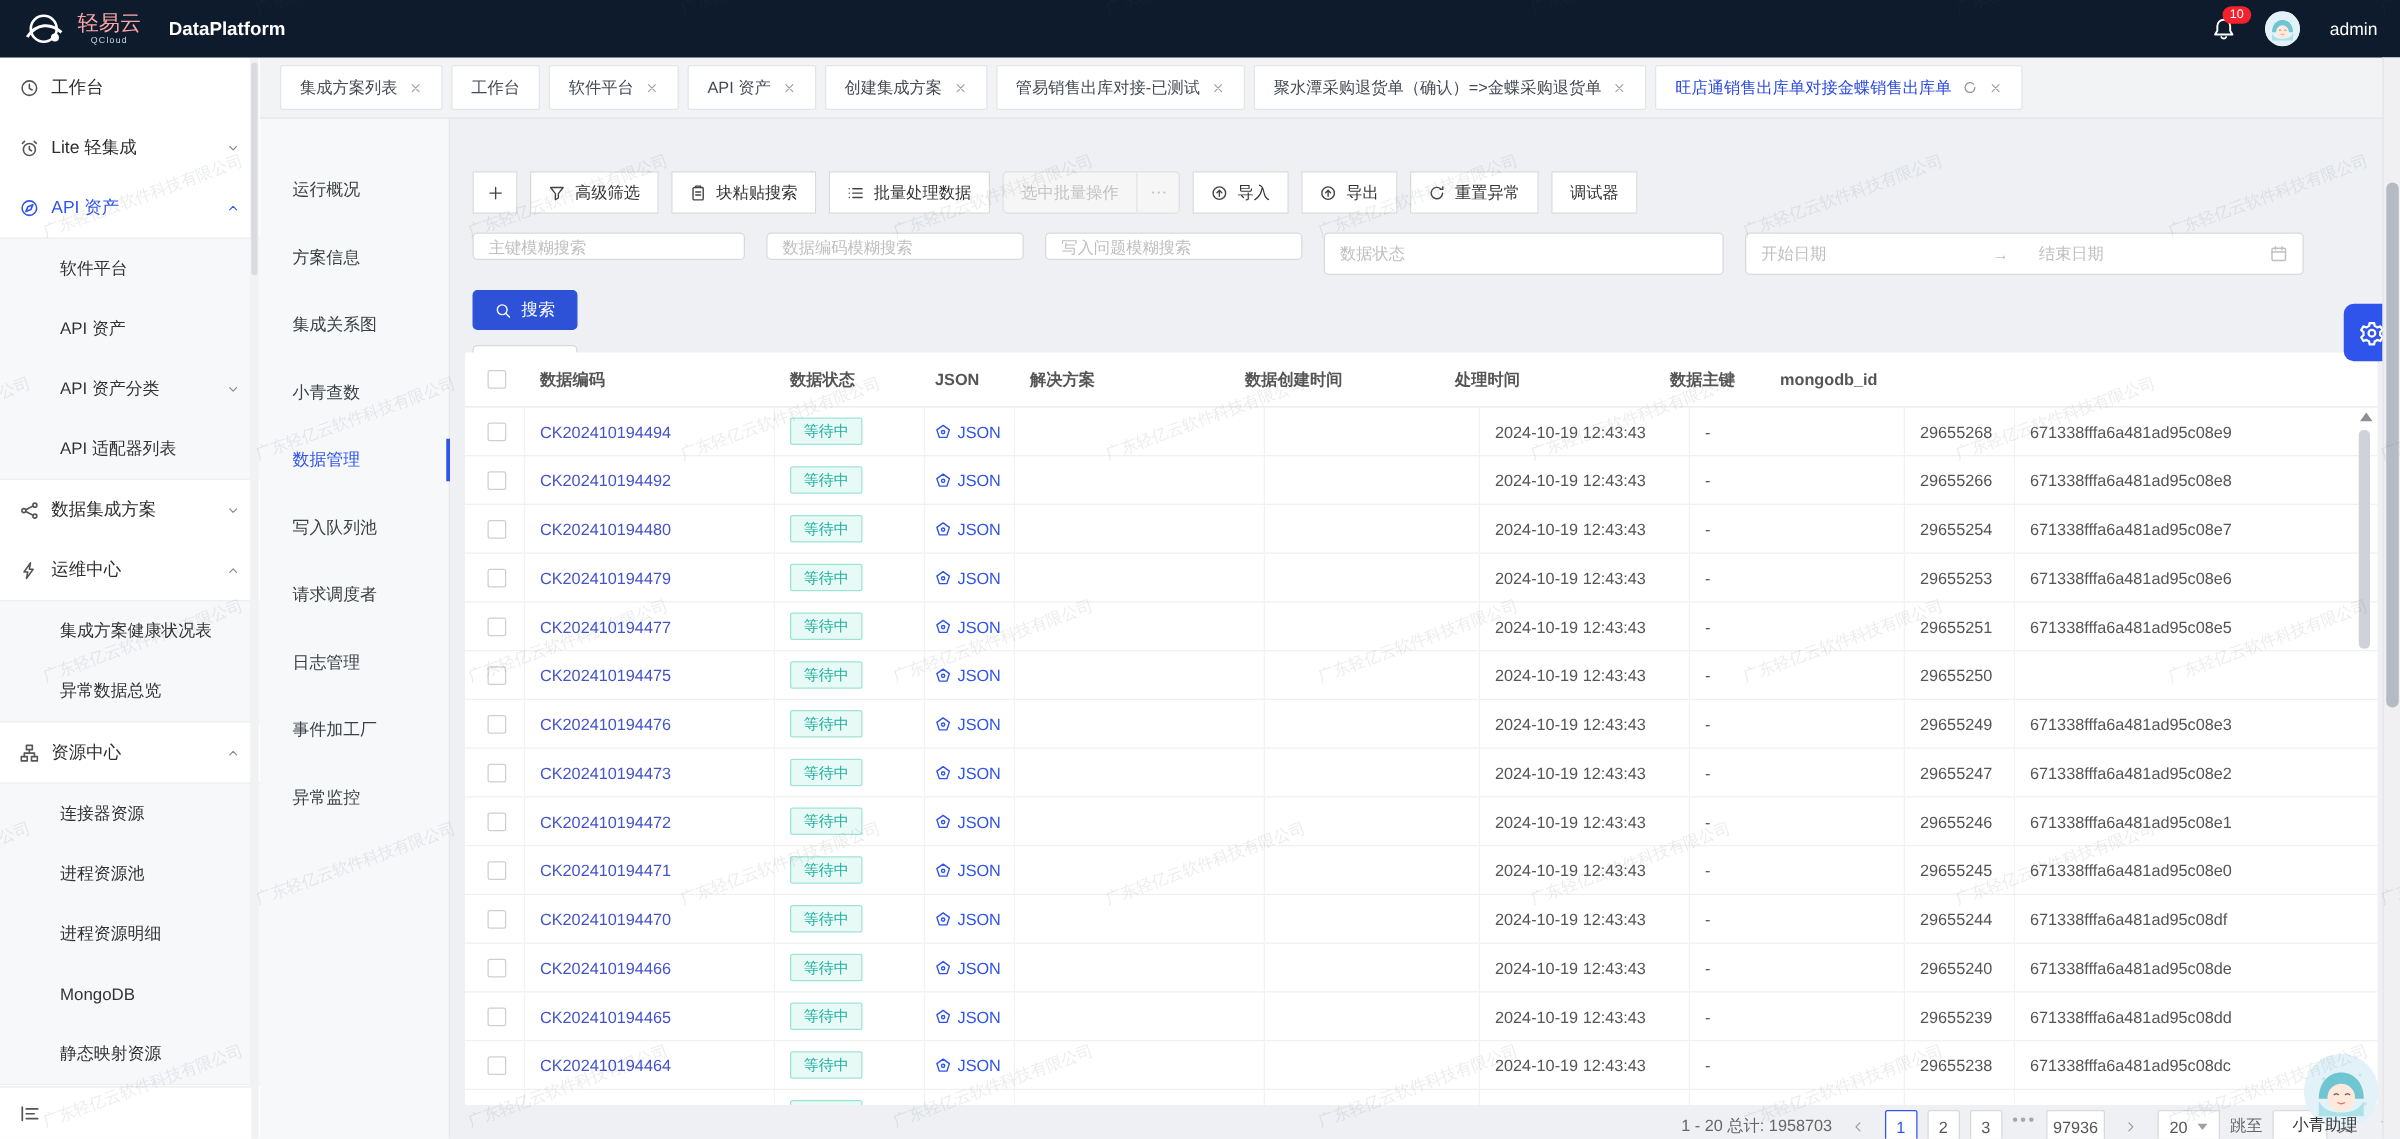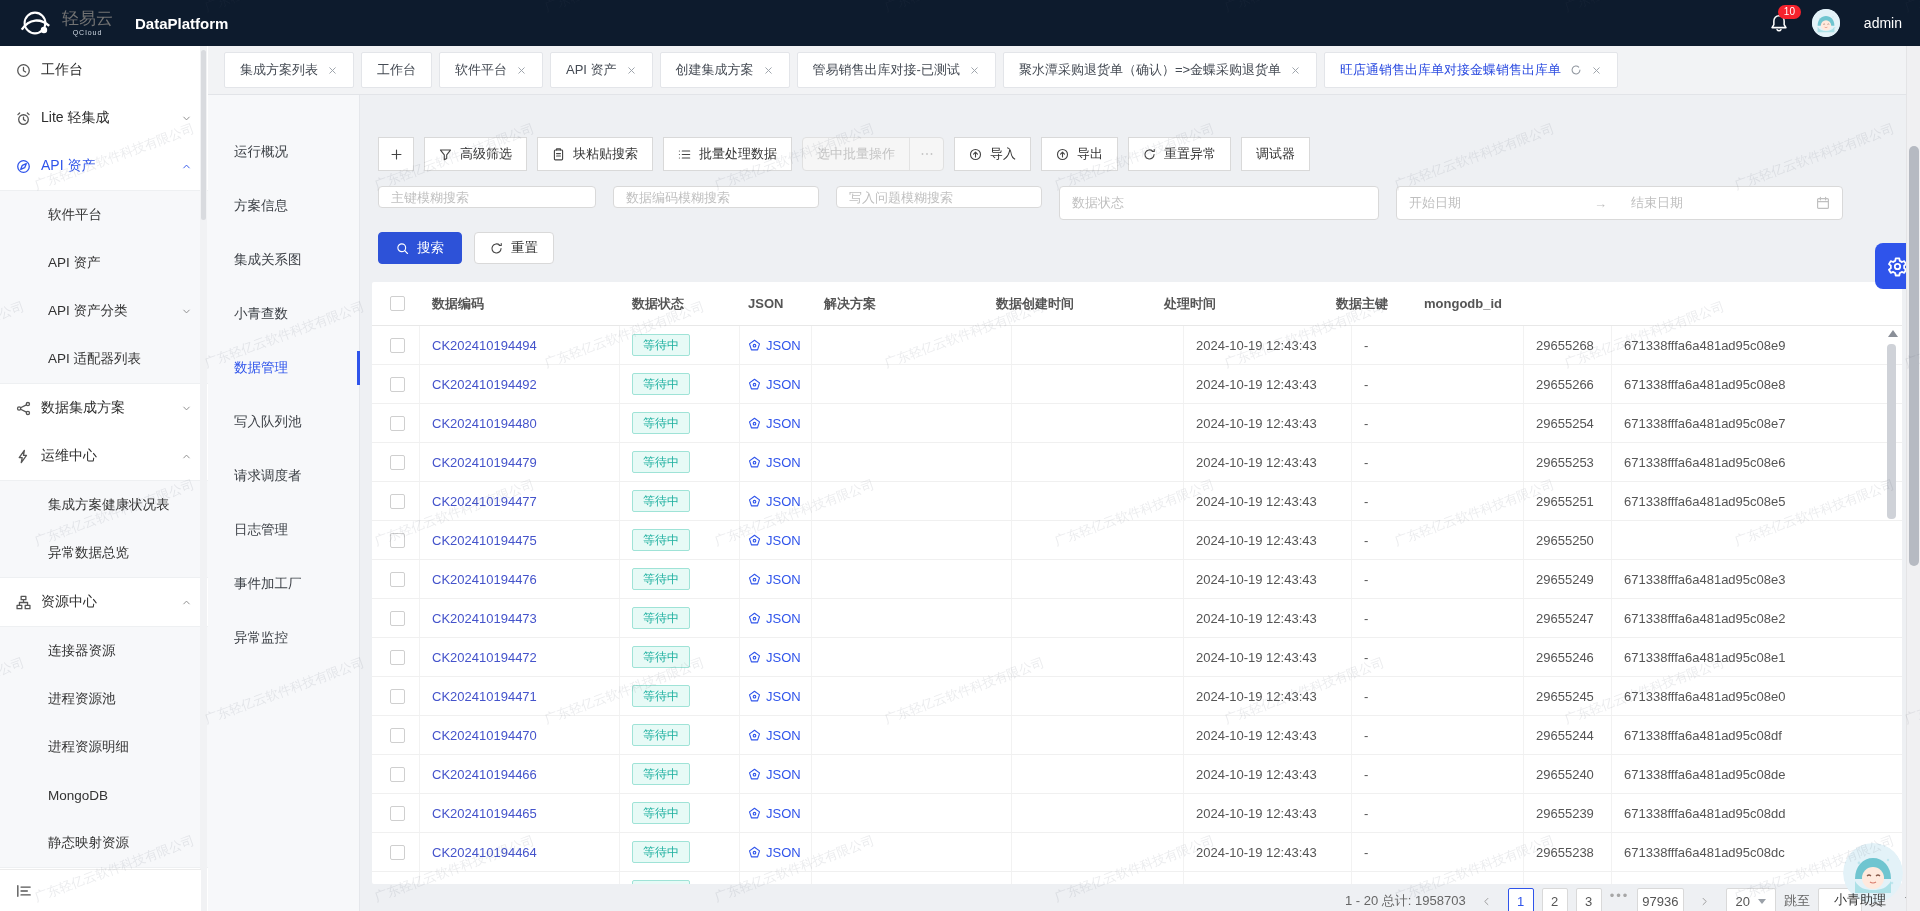--- a/index.html
+++ b/index.html
@@ -6,21 +6,21 @@
     font-family:"Liberation Sans","DejaVu Sans",sans-serif;background:#eef0f3;position:relative;}
   *{box-sizing:border-box;}
   .ic{display:inline-flex;width:14px;height:14px;flex:none;}
   .ic svg{width:100%;height:100%;}
 
   
   .app-header{position:absolute;left:0;top:0;width:1920px;height:46px;background:#0d1b2d;
     display:flex;align-items:center;padding:0 18px;z-index:5;}
   .brand{display:flex;align-items:center;gap:10px;}
   .brand-logo{width:34px;height:34px;color:#fff;}
-  .brand-cn{color:#737373;font-size:17px;line-height:1;text-align:center;}
+  .brand-cn{color:#fca5a5;font-size:17px;line-height:1;text-align:center;}
   .brand-sub{color:#cfd8e3;font-size:7px;letter-spacing:1px;text-align:center;margin-top:2px;}
   .brand-product{color:#fff;font-size:15px;margin-left:12px;font-weight:bold;}
   .header-right{margin-left:auto;display:flex;align-items:center;gap:24px;}
   .bell-wrap{position:relative;color:#fff;width:18px;height:18px;}
   .bell-wrap .ic{width:18px;height:18px;}
   .notif-badge{position:absolute;top:-9px;left:8px;background:#f5222d;color:#fff;font-size:10px;
     border-radius:9px;padding:1px 6px;line-height:12px;}
   .hdr-avatar{width:28px;height:28px;border-radius:50%;overflow:hidden;background:#dff0f7;flex:none;}
   .hdr-avatar svg{width:100%;height:100%;}
   .hdr-user{color:#fff;font-size:14px;}
@@ -77,21 +77,21 @@
     font-size:13px;color:#333;font-family:inherit;}
   .f-input::placeholder{color:#bfbfbf;}
   .f-select{height:34px;background:#fff;border:1px solid #d9d9d9;border-radius:4px;padding:0 12px;
     font-size:13px;color:#bfbfbf;display:flex;align-items:center;cursor:pointer;}
   .f-dates{height:34px;background:#fff;border:1px solid #d9d9d9;border-radius:4px;padding:0 12px;
     font-size:13px;color:#bfbfbf;display:flex;align-items:center;gap:14px;cursor:pointer;}
   .f-dates .sp{flex:1;}
   .f-dates .ic{color:#c0c0c0;}
 
   
-  .actions{position:absolute;left:378px;top:232px;display:flex;gap:12px;}
+  .actions{position:absolute;left:378px;top:232px;display:flex;gap:12px;flex-direction:column;}
   .btn-primary{height:32px;padding:0 17px;background:#2d52d8;border:1px solid #2d52d8;border-radius:4px;
     color:#fff;font-size:13.5px;display:inline-flex;align-items:center;gap:8px;cursor:pointer;}
   .btn-primary .ic{color:#fff;width:13px;height:13px;}
   .btn-plain{height:32px;padding:0 15px;background:#fff;border:1px solid #d9d9d9;border-radius:4px;
     color:#333;font-size:13.5px;display:inline-flex;align-items:center;gap:8px;cursor:pointer;}
   .btn-plain .ic{width:13px;height:13px;color:#444;}
 
   
   .panel{position:absolute;left:372px;top:282px;width:1530px;height:602px;background:#fff;
     border-radius:2px;overflow:hidden;}

